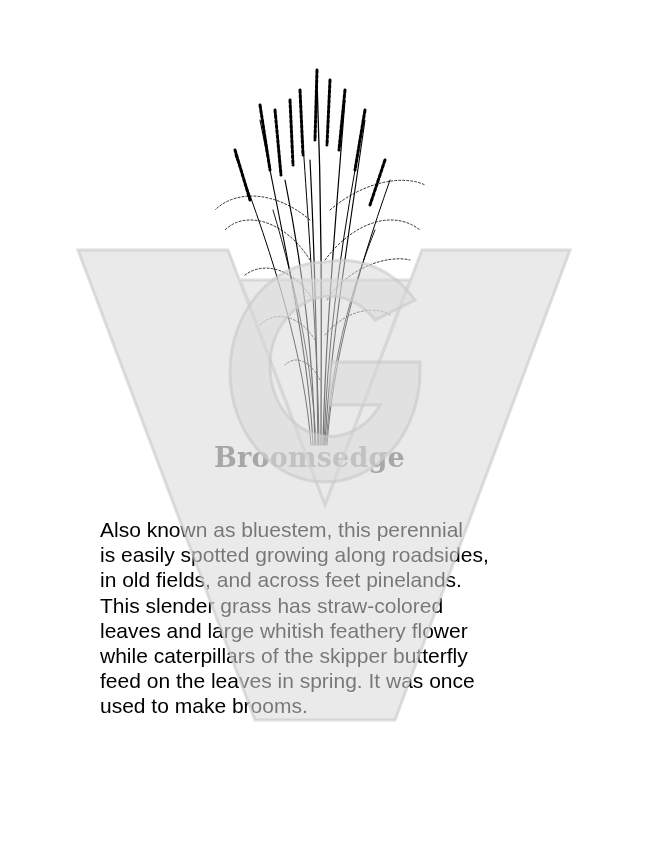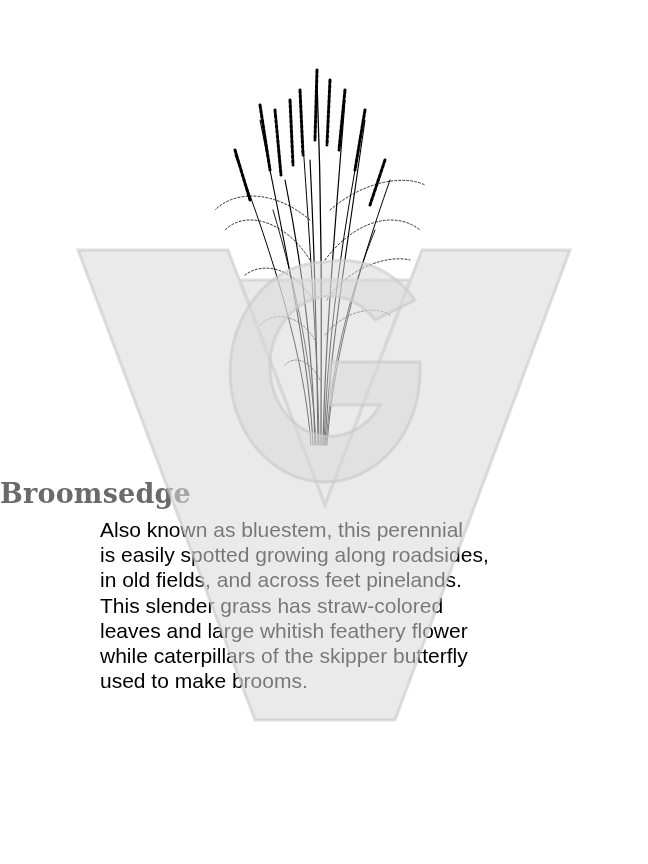--- a/index.html
+++ b/index.html
@@ -1,18 +1,18 @@
 <!DOCTYPE html>
 <html><head>
 <meta charset="utf-8">
 <style>
   html, body { margin:0; padding:0; background:#ffffff; }
   body { width:648px; height:864px; position:relative; overflow:hidden; font-family:"Liberation Sans", sans-serif; }
   .illustration { position:absolute; left:215px; top:60px; width:220px; height:390px; }
-  .title { position:absolute; left:0; width:619px; top:478px; 
+  .title { position:absolute; left:0; width:619px; top:442px; text-align:center;
     font-family:"DejaVu Serif", serif; font-weight:bold; font-size:27px; color:#6a6a6a; letter-spacing:0.2px; }
   .body-text { position:absolute; left:100px; top:517px; width:460px;
     font-family:"Liberation Sans", sans-serif; font-size:21px; line-height:25.2px; color:#000; }
   .body-text span { display:block; white-space:nowrap; }
   .watermark { position:absolute; left:0; top:0; width:648px; height:864px; pointer-events:none; }
 </style>
 </head>
 <body>
 
 <svg class="illustration" viewBox="0 0 220 390" xmlns="http://www.w3.org/2000/svg">
@@ -60,20 +60,21 @@
 
 <div class="title">Broomsedge</div>
 
 <div class="body-text">
   <span>Also known as bluestem, this perennial</span>
   <span>is easily spotted growing along roadsides,</span>
   <span>in old fields, and across feet pinelands.</span>
   <span>This slender grass has straw-colored</span>
   <span>leaves and large whitish feathery flower</span>
   <span>while caterpillars of the skipper butterfly</span>
+  <span>feed on the leaves in spring. It was once</span>
   <span>used to make brooms.</span>
 </div>
 
 <svg class="watermark" viewBox="0 0 648 864" xmlns="http://www.w3.org/2000/svg">
   <g fill="#d9d9d9" fill-opacity="0.55" stroke="#c8c8c8" stroke-opacity="0.6" stroke-width="3">
 
     <path fill-rule="evenodd" d="M78 250 L228 250 L325 505 L422 250 L570 250 L395 720 L255 720 Z M240 280 L325 505 L410 280 Z"></path>
 
     <path fill-rule="evenodd" d="M325 262 A95 110 0 1 0 420 372 L420 362 L330 362 L330 405 L380 405 A60 70 0 1 1 375 320 L415 300 A95 110 0 0 0 325 262 Z"></path>
   </g>

